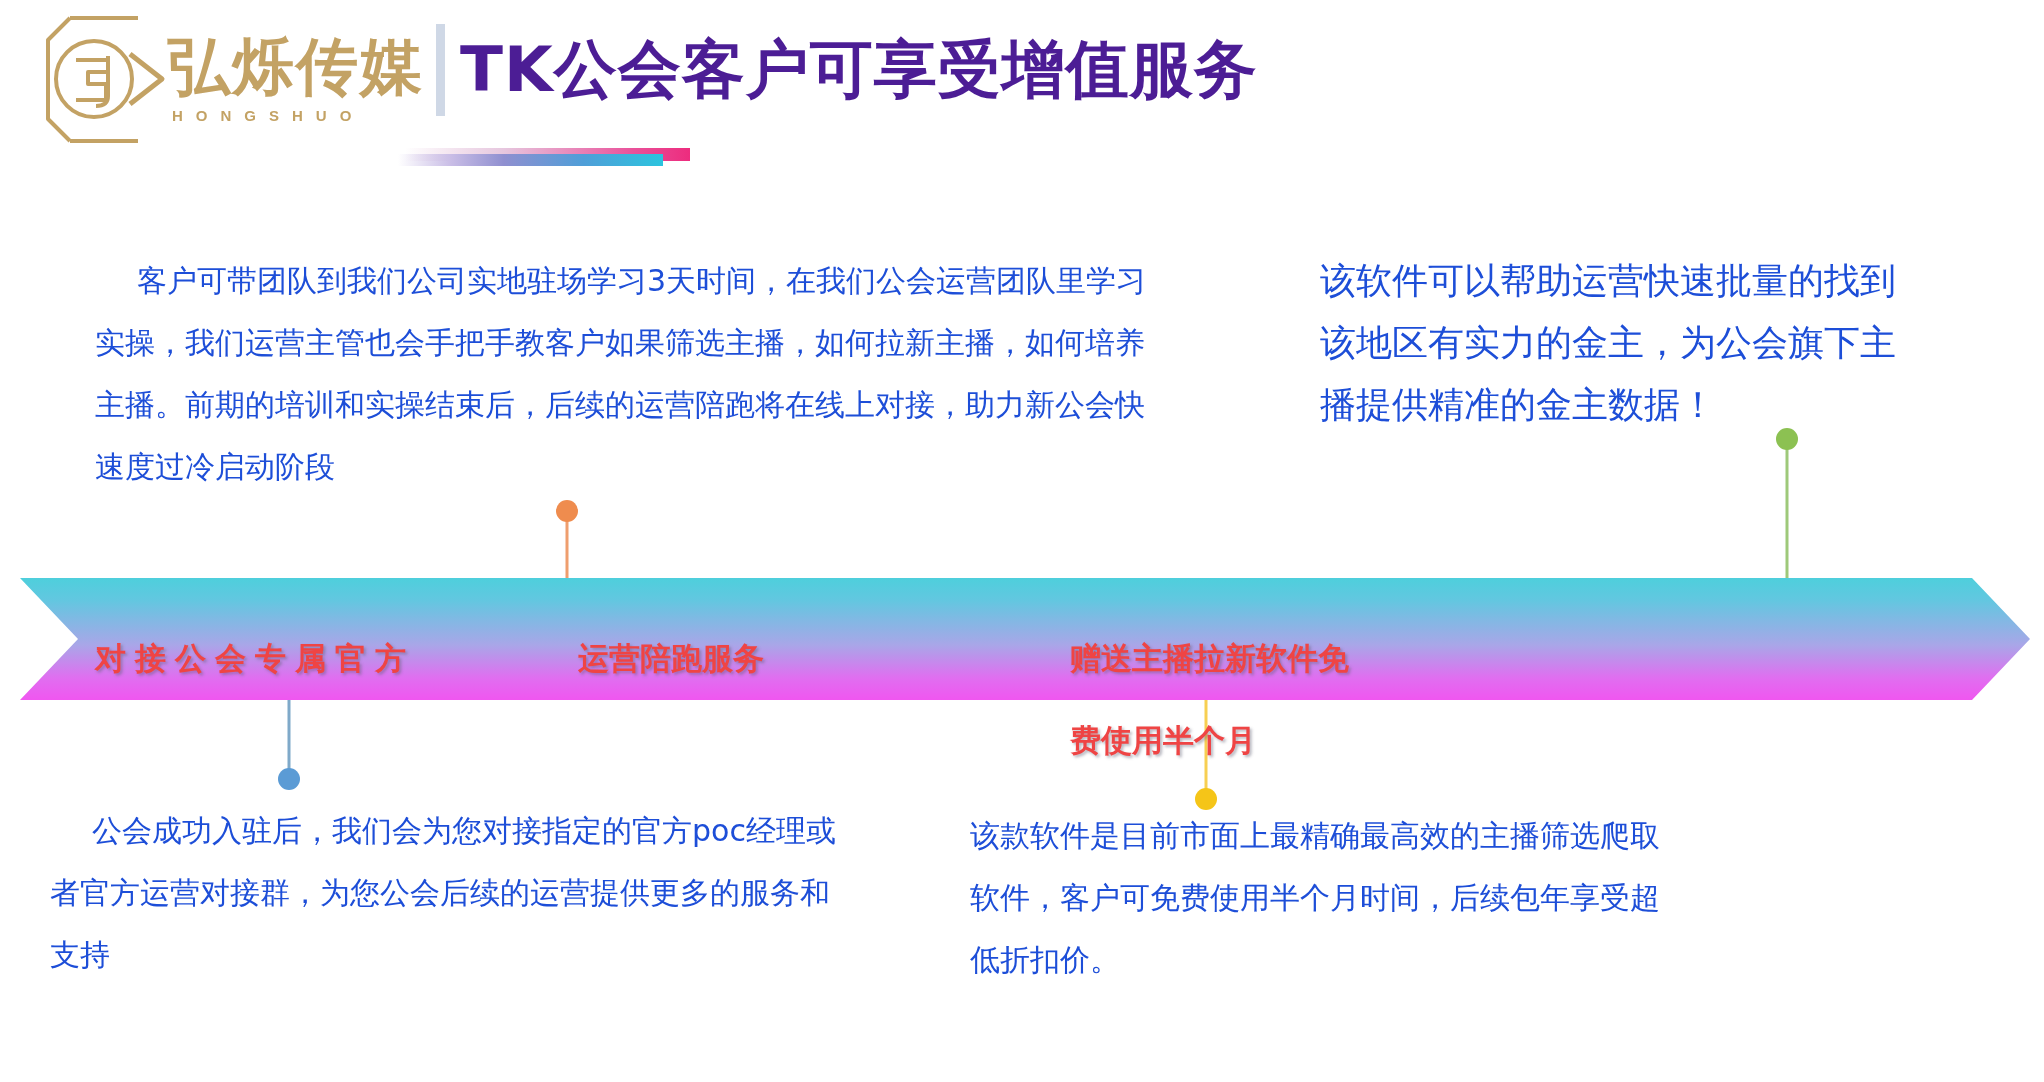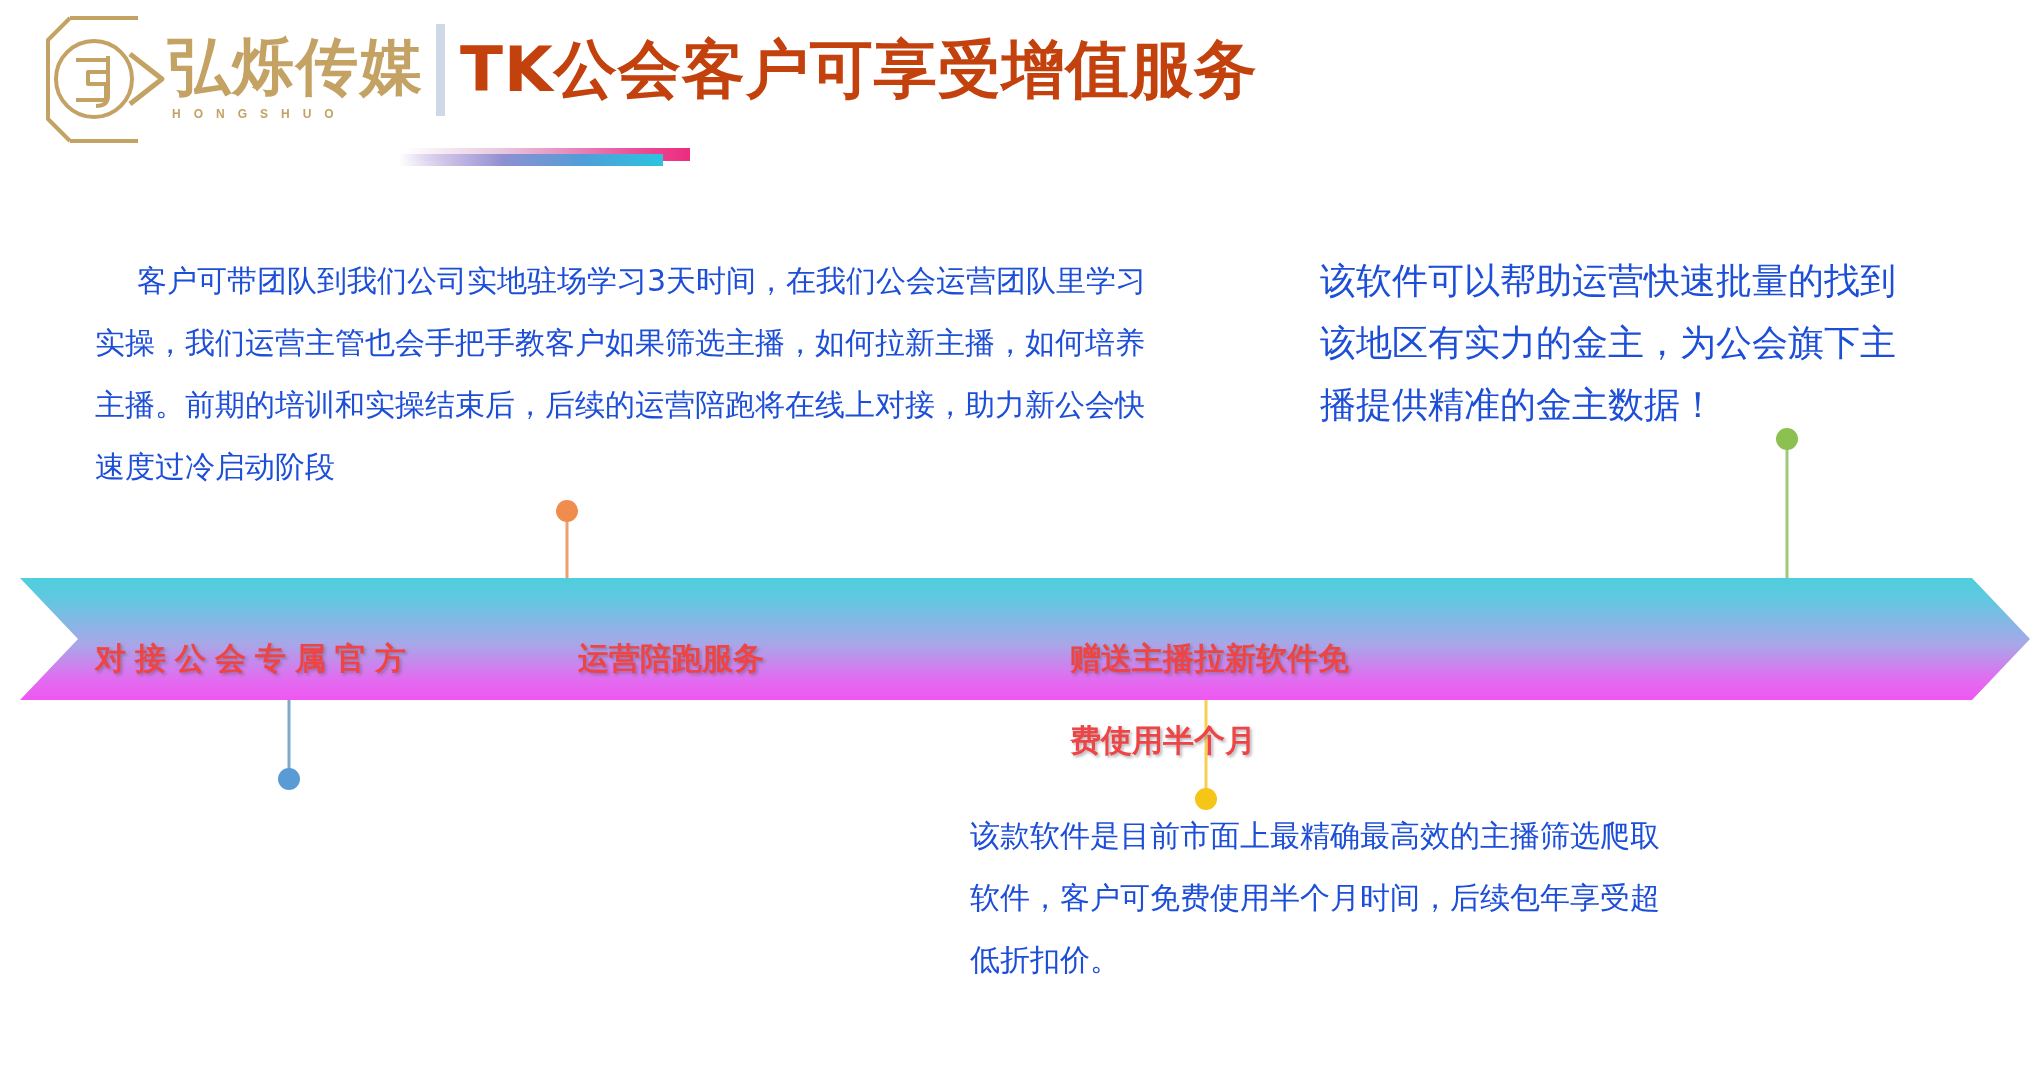--- a/index.html
+++ b/index.html
@@ -20,30 +20,30 @@
   }
   .logo-word{
     position:absolute;left:168px;top:36px;
     font-size:62px;font-weight:700;color:#c3a264;
     letter-spacing:2px;line-height:1;
     font-family:"DejaVu Sans","Liberation Sans",sans-serif;
     white-space:nowrap;
   }
   .logo-sub{
     position:absolute;left:172px;top:108px;
-    font-size:12px;font-weight:700;color:#c3a264;
+    font-size:15px;font-weight:700;color:#c3a264;
     letter-spacing:13px;line-height:1;white-space:nowrap;
   }
   .title-rule{
     position:absolute;left:436px;top:24px;width:9px;height:92px;
     background:#cfd8e6;
   }
   .page-title{
     position:absolute;left:460px;top:24px;
-    font-size:63px;font-weight:900;color:#c2410c;
+    font-size:63px;font-weight:900;color:#4c1d95;
     letter-spacing:1px;line-height:92px;white-space:nowrap;
     font-family:"DejaVu Sans","Liberation Sans",sans-serif;
   }
   .hdr-bar-top{
     position:absolute;left:405px;top:148px;width:285px;height:13px;
     background:linear-gradient(to right,rgba(255,255,255,0) 0%,#e6c6de 35%,#e9519a 80%,#ed2c7e 100%);
   }
   .hdr-bar-bot{
     position:absolute;left:398px;top:154px;width:265px;height:12px;
     background:linear-gradient(to right,rgba(255,255,255,0) 0%,#c9bde6 20%,#8f8fd0 40%,#4f9ed8 70%,#2bc4de 100%);
@@ -122,20 +122,23 @@
   </div>
 
   <div class="para para-tl">
     <p>客户可带团队到我们公司实地驻场学习3天时间，在我们公会运营团队里学习实操，我们运营主管也会手把手教客户如果筛选主播，如何拉新主播，如何培养主播。前期的培训和实操结束后，后续的运营陪跑将在线上对接，助力新公会快速度过冷启动阶段</p>
   </div>
 
   <div class="para para-tr">
     <p>该软件可以帮助运营快速批量的找到该地区有实力的金主，为公会旗下主播提供精准的金主数据！</p>
   </div>
 
+  <div class="para para-bl">
+    <p>公会成功入驻后，我们会为您对接指定的官方poc经理或者官方运营对接群，为您公会后续的运营提供更多的服务和支持</p>
+  </div>
 
   <div class="para para-br">
     <p>该款软件是目前市面上最精确最高效的主播筛选爬取软件，客户可免费使用半个月时间，后续包年享受超低折扣价。</p>
   </div>
 
   <div class="conn" style="left:556px;top:500px;width:22px;height:82px;">
     <div class="stem" style="top:11px;height:72px;background:#ef9e6e;"></div>
     <div class="dot" style="top:0;background:#ef8c4e;"></div>
   </div>
 

